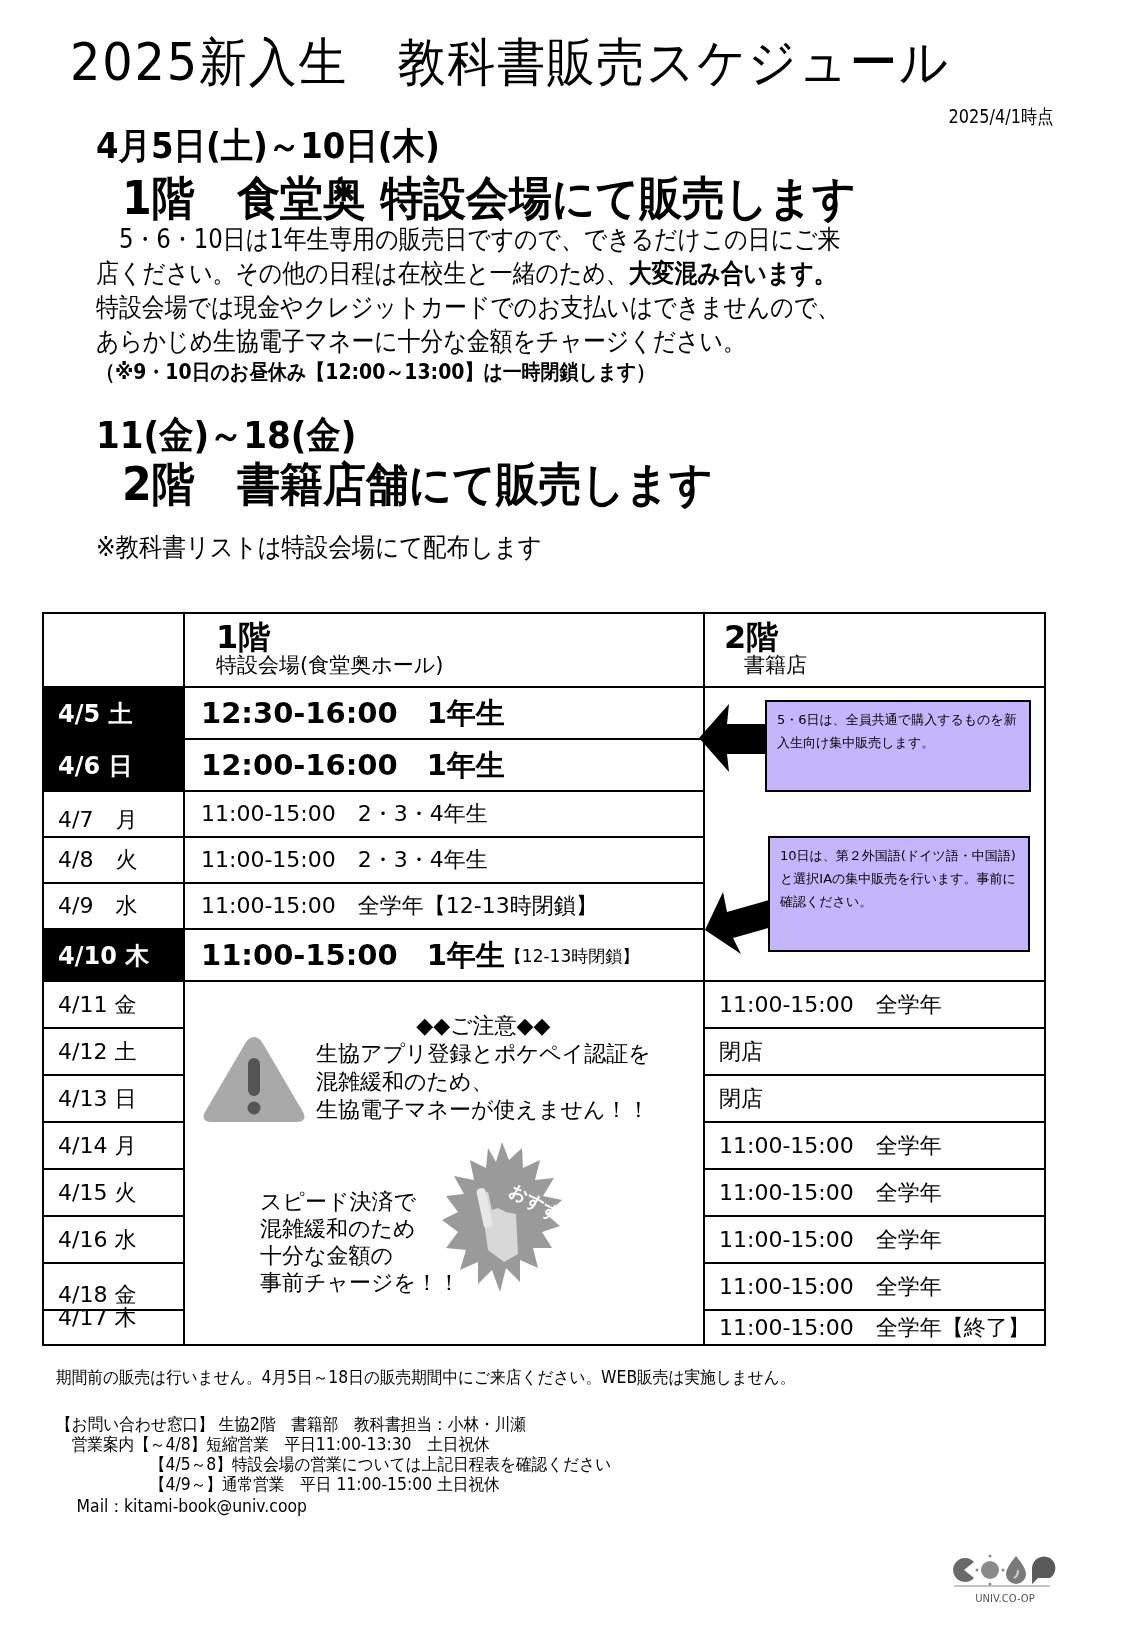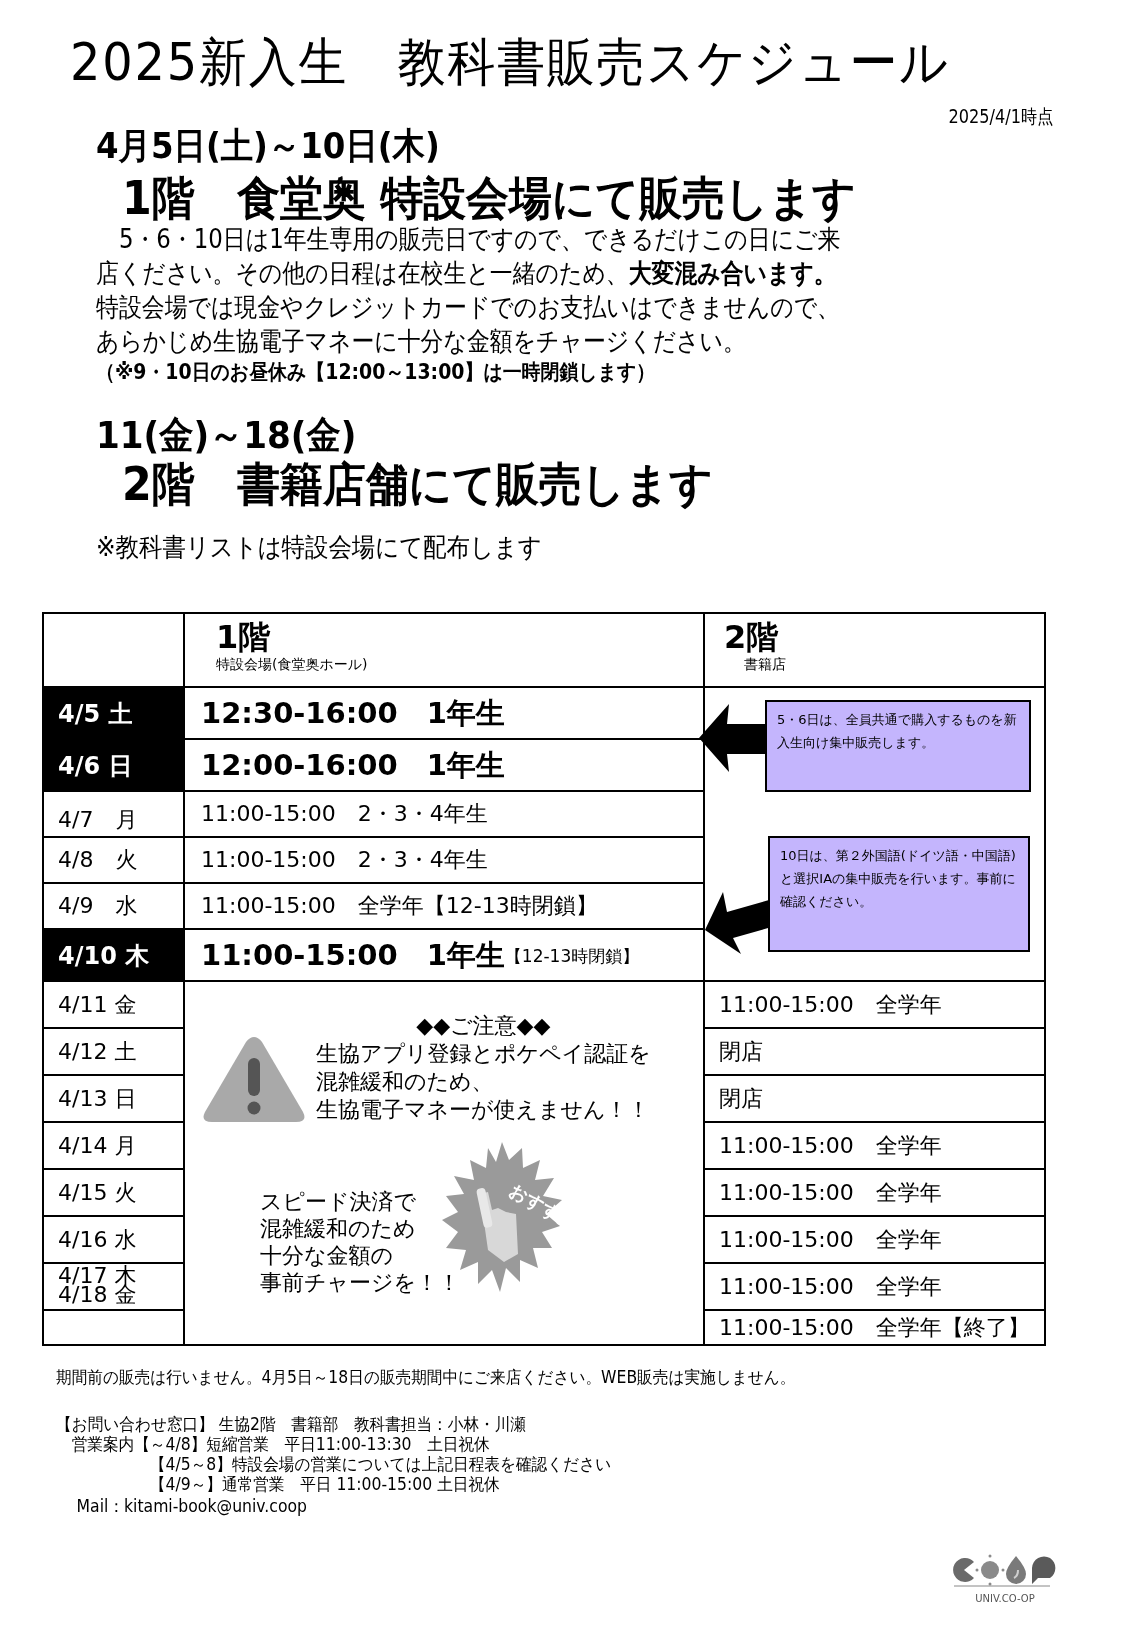--- a/index.html
+++ b/index.html
@@ -26,21 +26,21 @@
   .hline { position: absolute; height: 2px; background: #000; }
   .cell { position: absolute; display: flex; align-items: center; white-space: nowrap; }
   .datecell { left: 0; width: 139px; padding-left: 14px; font-size: 22px; }
   .datecell.dark { background: #000; color: #fff; font-weight: bold; font-size: 24px; }
   .f1cell { left: 141px; width: 518px; padding-left: 16px; font-size: 22px; }
   .f1cell.big { font-size: 29px; font-weight: bold; }
   .f1cell .small { font-size: 17px; font-weight: normal; }
   .f2cell { left: 661px; width: 290px; padding-left: 14px; font-size: 22px; }
 
   .hdr-floor { font-size: 32px; font-weight: bold; }
-  .hdr-sub { font-size: 14px; }
+  .hdr-sub { font-size: 21px; }
 
   .callout { position: absolute; border: 2px solid #000; background: #c4b5fd; font-size: 13px; line-height: 23px; padding: 6px 10px; white-space: normal; }
   .arrow { position: absolute; }
 
   .caution { position: absolute; font-size: 22px; line-height: 28px; }
   .caution-title { text-align: center; }
   .speed { position: absolute; font-size: 22px; line-height: 27px; }
 
   .footer1 { left: 56px; top: 1366px; font-size: 17px; transform: scaleX(0.92); transform-origin: left top; }
   .footer { left: 56px; font-size: 17px; line-height: 20px; transform: scaleX(0.92); transform-origin: left top; }
@@ -143,21 +143,21 @@
   <div class="cell datecell" style="top:556px; height:45px;">4/15 火</div>
   <div class="cell f2cell" style="top:556px; height:45px;">11:00-15:00　全学年</div>
   <div class="hline" style="left:0; width:139px; top:601px"></div>
   <div class="hline" style="left:661px; width:341px; top:601px"></div>
 
   <div class="cell datecell" style="top:603px; height:45px;">4/16 水</div>
   <div class="cell f2cell" style="top:603px; height:45px;">11:00-15:00　全学年</div>
   <div class="hline" style="left:0; width:139px; top:648px"></div>
   <div class="hline" style="left:661px; width:341px; top:648px"></div>
 
-  <div class="cell datecell" style="top:634px; height:55px;">4/17 木</div>
+  <div class="cell datecell" style="top:676px; height:55px;">4/17 木</div>
   <div class="cell f2cell" style="top:650px; height:45px;">11:00-15:00　全学年</div>
   <div class="hline" style="left:0; width:139px; top:695px"></div>
   <div class="hline" style="left:661px; width:341px; top:695px"></div>
 
   <div class="cell datecell" style="top:664px; height:34px;">4/18 金</div>
   <div class="cell f2cell" style="top:697px; height:34px;">11:00-15:00　全学年【終了】</div>
 
   <svg style="position:absolute; left:158px; top:422px;" width="104" height="88" viewBox="0 0 104 88">
     <path d="M44,6 Q52,-4 60,6 L101,76 Q106,86 94,86 L10,86 Q-2,86 3,76 Z" fill="#a9a9a9"></path>
     <rect x="46" y="22" width="12" height="38" rx="6" fill="#555"></rect>

